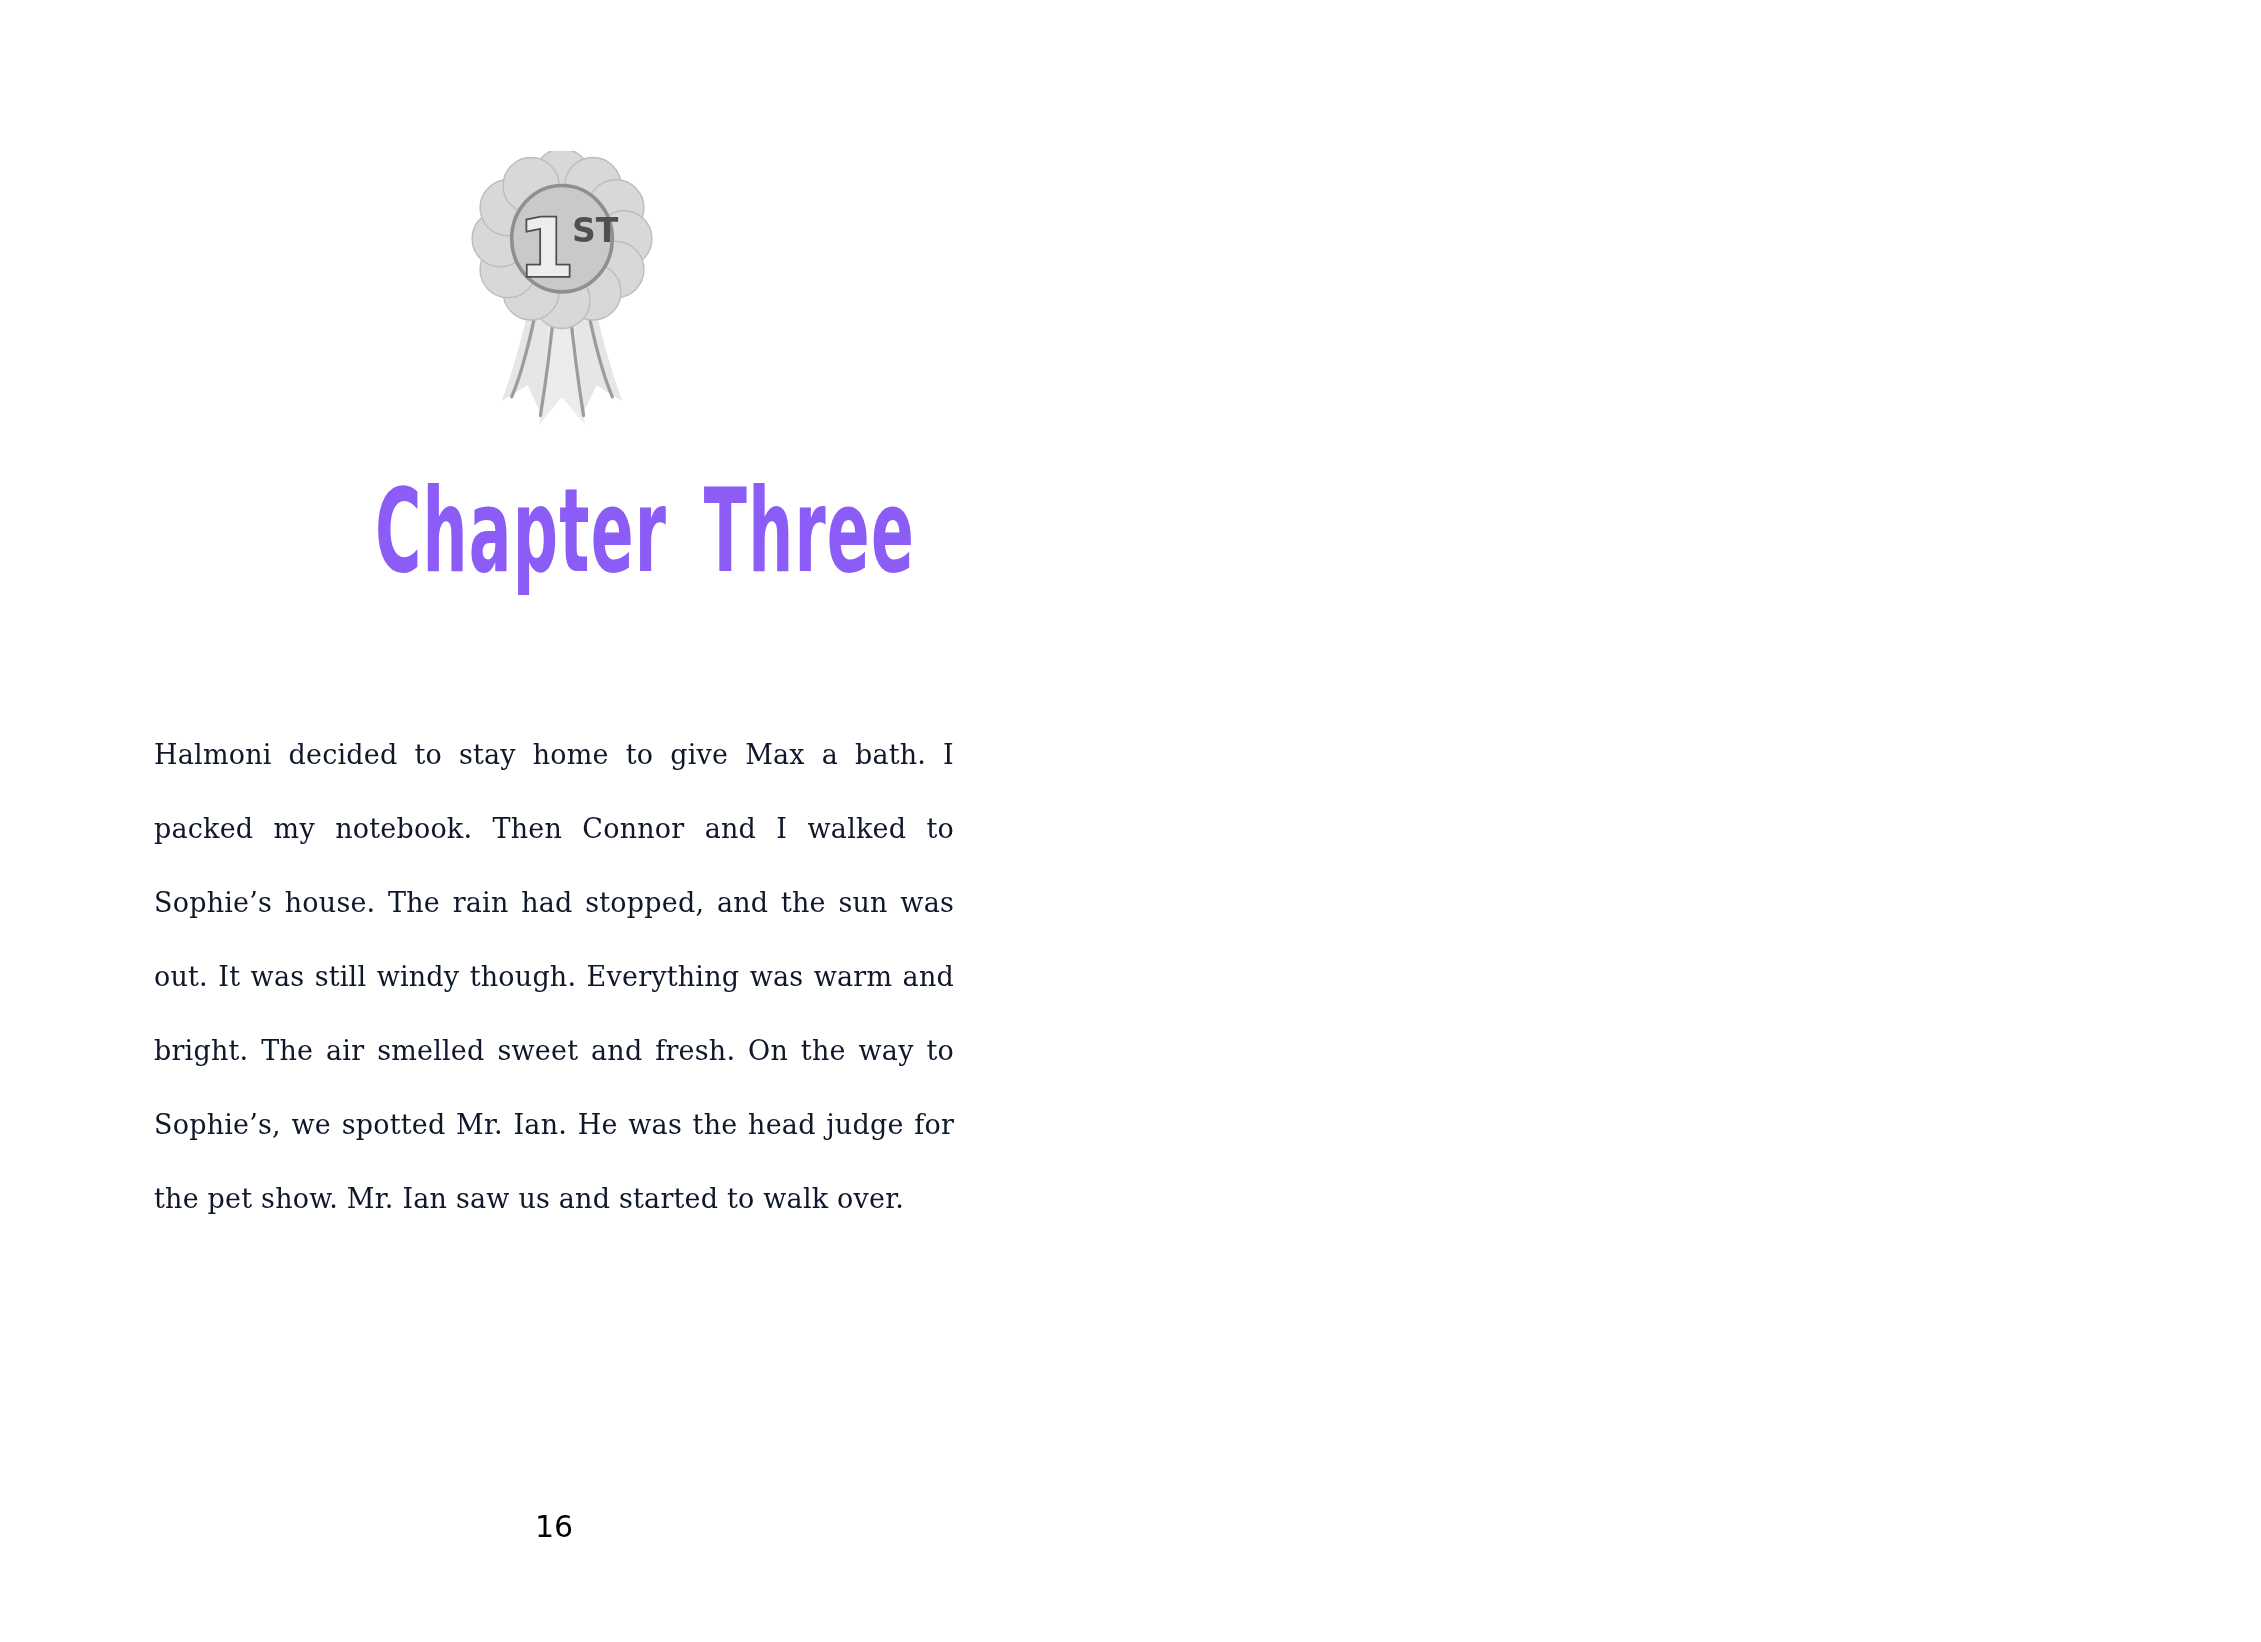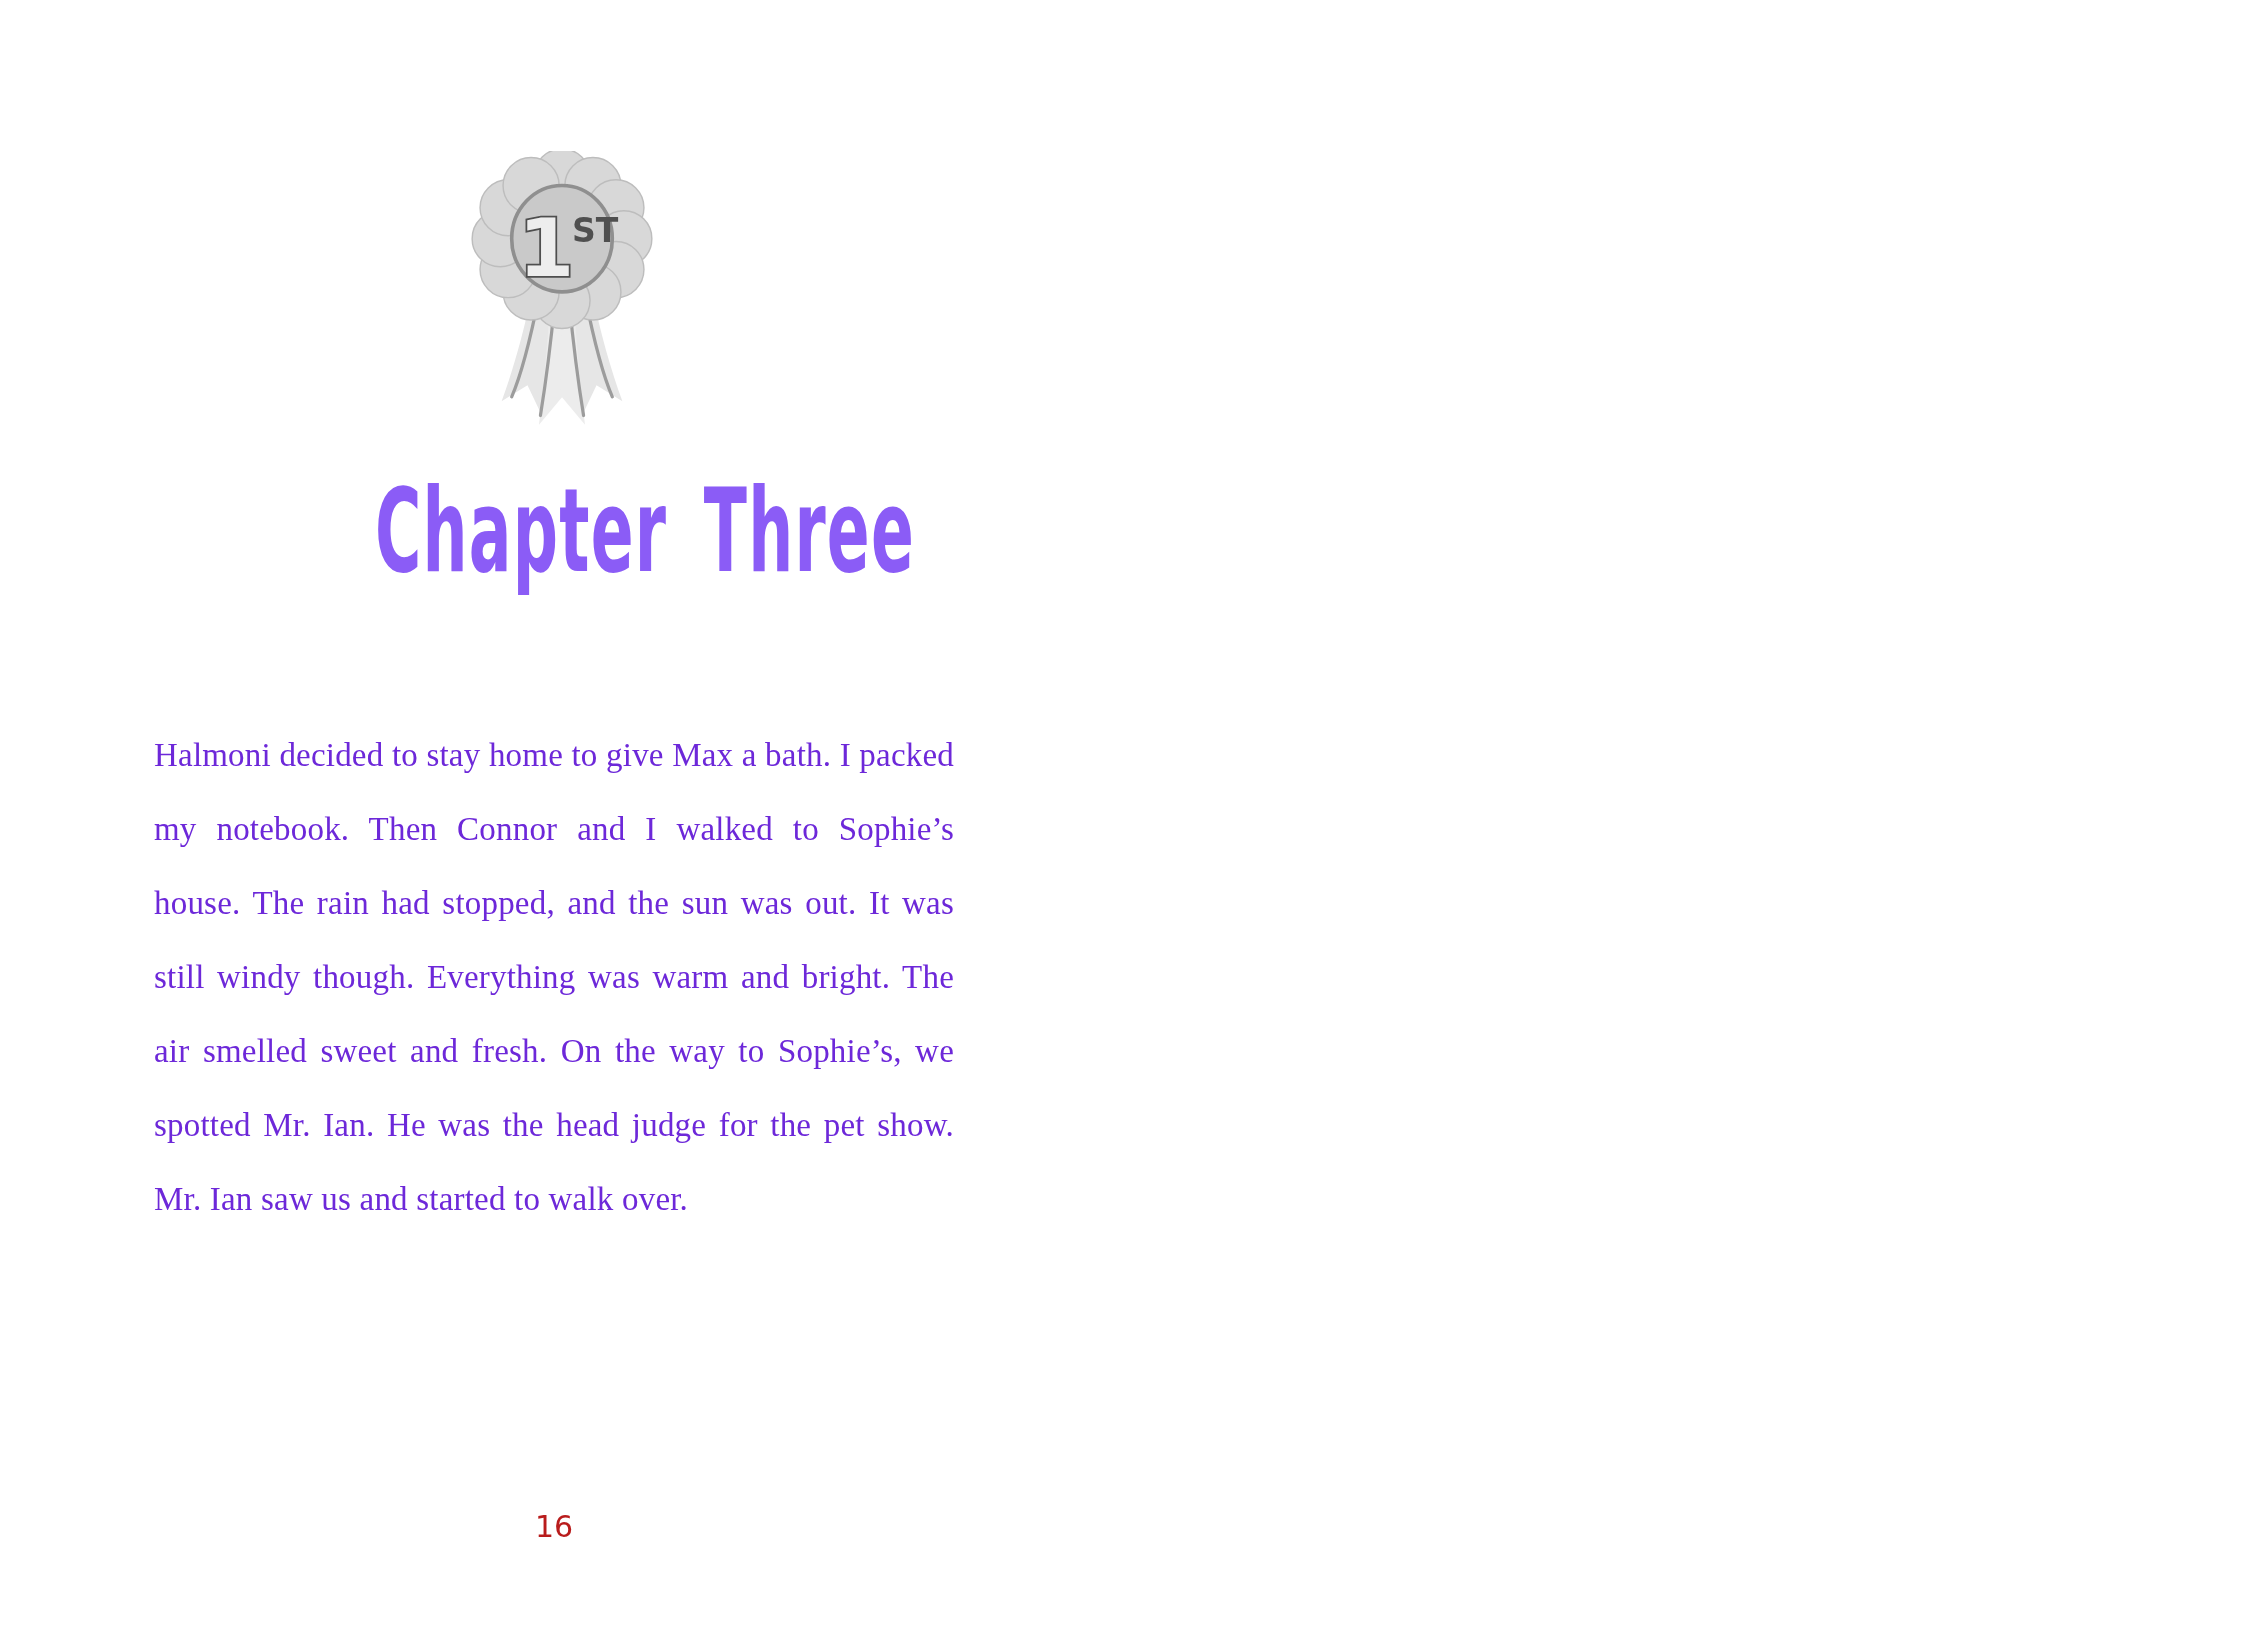--- a/index.html
+++ b/index.html
@@ -23,34 +23,33 @@
     font-size:115px; line-height:118px; color:#8b5cf6;
   }
   .chapter-title .title-inner {
     display:inline-block; transform:scaleX(0.55); transform-origin:50% 50%;
     letter-spacing:2.2px; word-spacing:24.4px;
   }
 
   
   .body-text {
     position:absolute;
-    font-size:33px; line-height:74px;
+    font-size:27px; line-height:74px;
     letter-spacing:0.2px;
     text-align:justify; text-align-last:left;
-    color:#6d28d9;
-    font-family:Liberation Serif, serif;
+    color:#0f172a;
   }
   .body-left  { left:154px;  top:718px; width:800px; }
   .body-text p { margin:0; }
 
   
   .page-number {
     position:absolute; top:1509px;
     font-family:"DejaVu Sans", sans-serif;
-    font-size:30px; line-height:1.2; color:#b91c1c;
+    font-size:30px; line-height:1.2; color:#000000;
     text-align:center;
   }
   .page-number-left  { left:154px;  width:800px; }
 </style>
 </head>
 <body>
 
 <div class="spread">
 
   <section class="page page-left">

